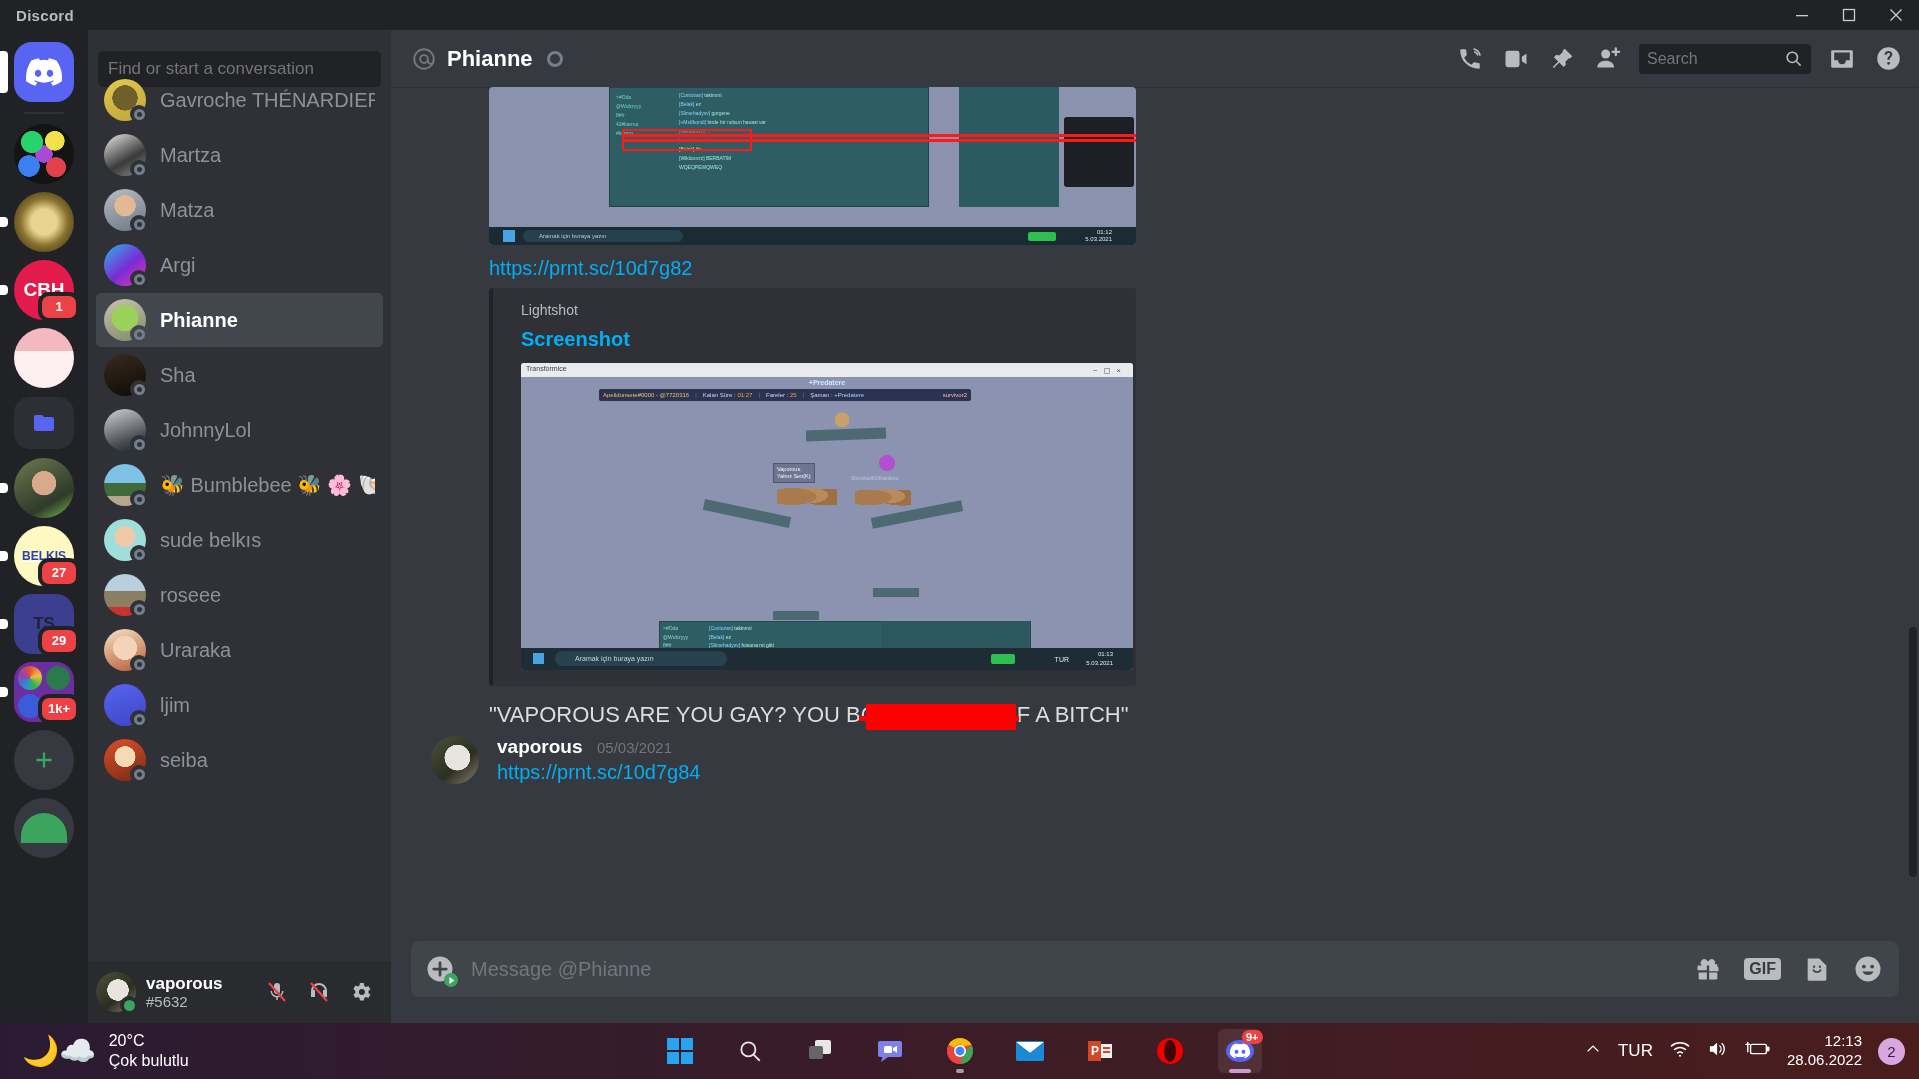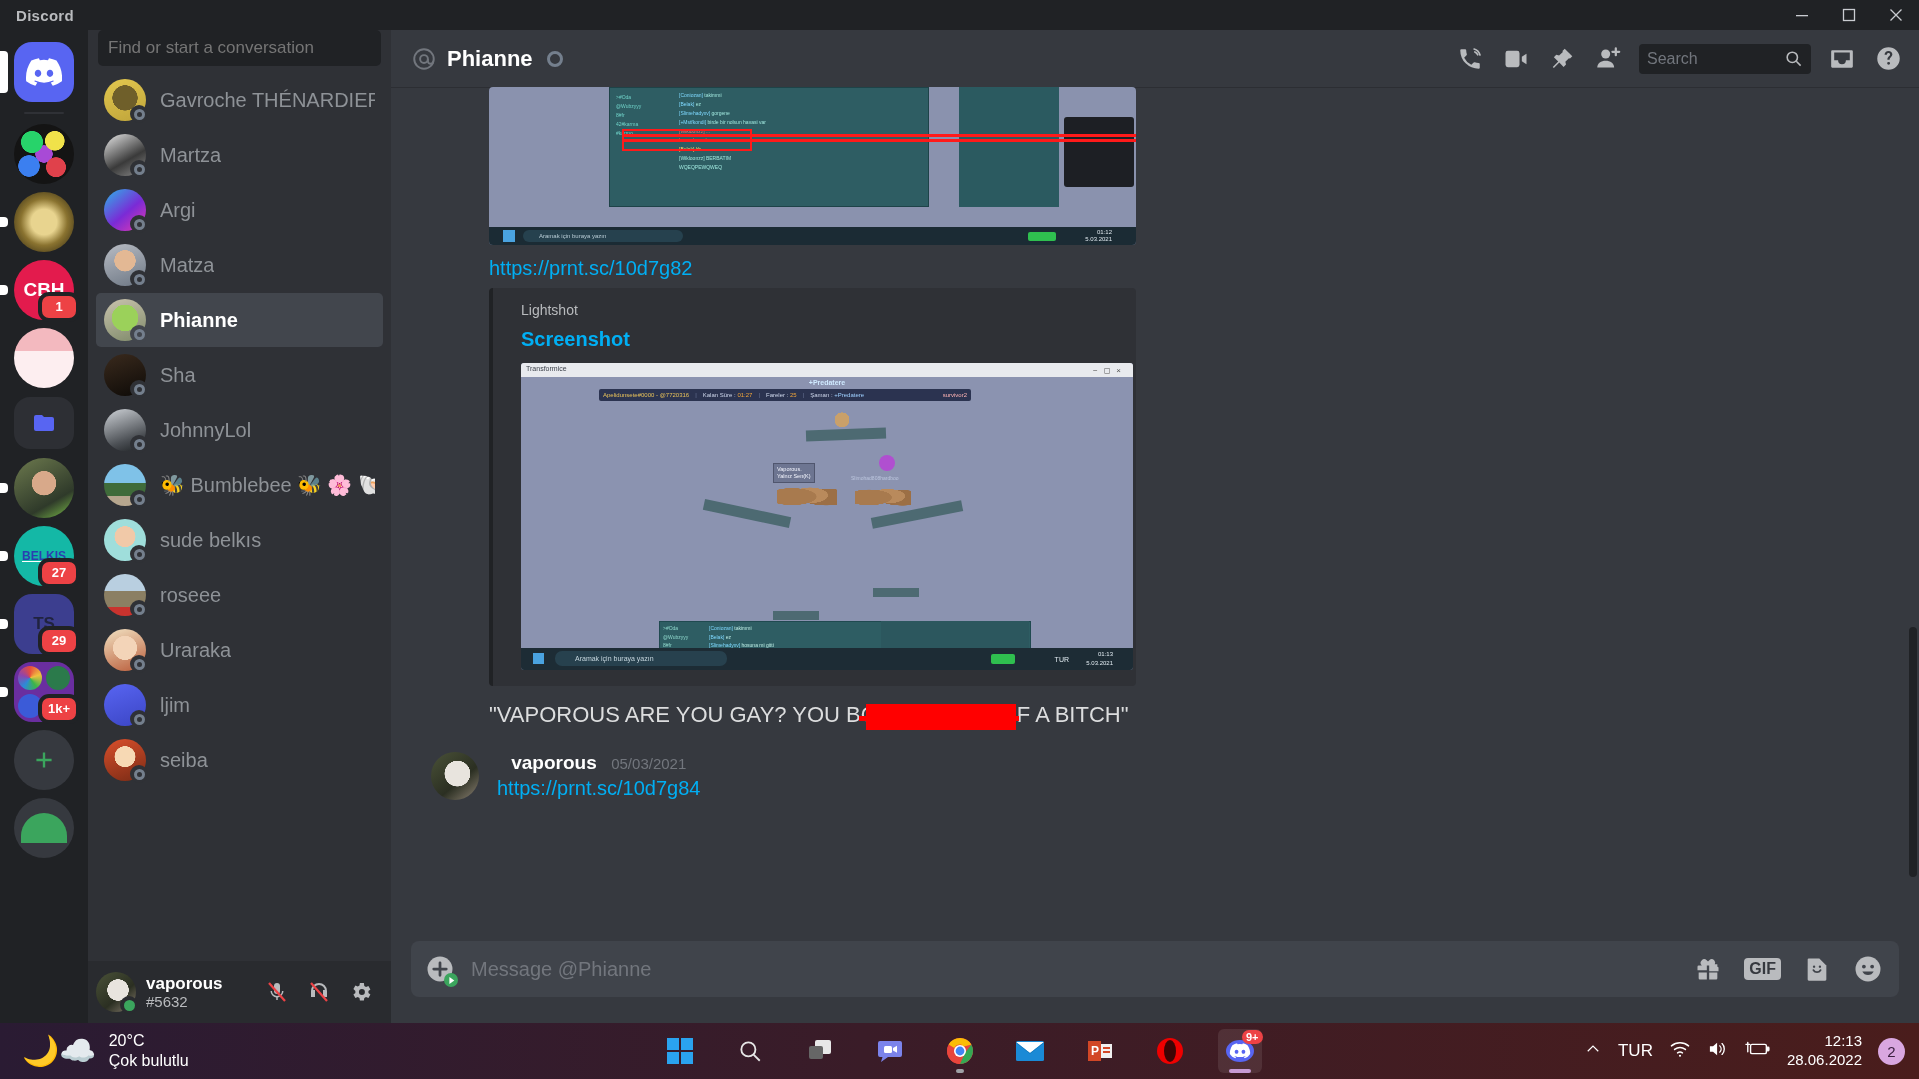--- a/index.html
+++ b/index.html
@@ -57,21 +57,21 @@
     padding: 0 6px; border: 4px solid #202225;
     box-sizing: content-box; display: flex; align-items:center; justify-content:center;
   }
   .rail-sep { width: 40px; height: 2px; background: #2f3136; margin: 6px auto; border-radius: 1px; }
 
   
   .dmbar {
     position: absolute; left: 88px; top: 30px; width: 303px; height: 993px;
     background: #2f3136; display: flex; flex-direction: column;
   }
-  .dm-search-wrap { height: 57px; display: flex; align-items: flex-start; padding: 0 10px; flex: 0 0 auto; }
+  .dm-search-wrap { height: 57px; display: flex; align-items: flex-end; padding: 0 10px; flex: 0 0 auto; }
   .dm-search {
     width: 100%; height: 36px; background: #202225; border-radius: 5px;
     color: #96989d; font-size: 17px; display: flex; align-items: center;
     padding: 0 10px; border: none; outline: none;
     font-family: "Liberation Sans", sans-serif;
   }
   .dm-list { flex: 1 1 auto; overflow: hidden; padding: 0 8px; position: relative; }
   .dm-row {
     height: 54px; display: flex; align-items: center; border-radius: 5px;
     padding: 0 8px; margin-bottom: 1px; position: relative;
@@ -155,21 +155,21 @@
   }
   .msg-text {
     margin-left: 78px; color: #dcddde; font-size: 22px; margin-top: 16px; position: relative;
     white-space: nowrap;
   }
   .redact {
     position: absolute; background: #ff0000; height: 22px;
     top: 2px;
   }
   .red-strike { position: absolute; background:#ff0000; height: 5px; }
-  .msg-group { display: flex; margin-top: 24px; margin-left: 0; text-align: center; }
+  .msg-group { display: flex; margin-top: 8px; margin-left: 0; }
   .mg-av { width: 48px; height: 48px; border-radius: 50%; margin-left: 20px; overflow:hidden; flex:0 0 auto; }
   .mg-body { margin-left: 18px; }
   .mg-name { color: #fff; font-size: 19px; font-weight: bold; display: inline-block; }
   .mg-time { color: #72767d; font-size: 15px; margin-left: 10px; }
   .mg-link { color: #00aff4; font-size: 20px; display:block; margin-top: 3px; }
 
   .scrollbar {
     position: absolute; right: 2px; top: 540px; width: 8px; height: 250px;
     background: #202225; border-radius: 4px;
   }
@@ -303,21 +303,21 @@
 
     <div class="rail-item">
       <div class="pill sm"></div>
       <div class="guild" style="background:#4c5840;">
         <div class="grad" style="background: radial-gradient(circle at 50% 42%, #d8a98a 0 26%, transparent 27%), linear-gradient(150deg,#6d7a4e,#2f3a2a 70%, #7dc24a 100%);"></div>
       </div>
     </div>
 
     <div class="rail-item">
       <div class="pill sm"></div>
-      <div class="guild" style="background:#14b8a6;text-decoration:underline;">
+      <div class="guild" style="background:#fef9c3;text-decoration:underline;">
         <span style="font-size:12px;color:#2a3fb0;font-weight:bold;">BELKIS</span>
       </div>
       <div class="badge">27</div>
     </div>
 
     <div class="rail-item">
       <div class="pill sm"></div>
       <div class="guild sq" style="background:#3c3e8f;">
         <span style="font-size:17px;color:#20233f;">TS</span>
       </div>
@@ -371,35 +371,35 @@
           <div class="dm-av-wrap">
             <div class="dm-av" style="background: linear-gradient(150deg, rgb(233, 233, 233), rgb(58, 58, 58) 60%, rgb(142, 142, 142));"></div>
             <div class="status-dot">
               <div class="inner"></div>
             </div>
           </div>
           <div class="dm-name">Martza</div>
         </div>
         <div class="dm-row">
           <div class="dm-av-wrap">
+            <div class="dm-av" style="background: radial-gradient(circle at 50% 40%, rgb(227, 184, 148) 0px, rgb(227, 184, 148) 32%, transparent 33%), linear-gradient(160deg, rgb(184, 188, 196), rgb(109, 119, 132));"></div>
+            <div class="status-dot">
+              <div class="inner"></div>
+            </div>
+          </div>
+          <div class="dm-name">Matza</div>
+        </div>
+        <div class="dm-row">
+          <div class="dm-av-wrap">
             <div class="dm-av" style="background: linear-gradient(140deg, rgb(43, 182, 232), rgb(122, 43, 214) 55%, rgb(232, 59, 176));"></div>
             <div class="status-dot">
               <div class="inner"></div>
             </div>
           </div>
           <div class="dm-name">Argi</div>
-        </div>
-        <div class="dm-row">
-          <div class="dm-av-wrap">
-            <div class="dm-av" style="background: radial-gradient(circle at 50% 40%, rgb(227, 184, 148) 0px, rgb(227, 184, 148) 32%, transparent 33%), linear-gradient(160deg, rgb(184, 188, 196), rgb(109, 119, 132));"></div>
-            <div class="status-dot">
-              <div class="inner"></div>
-            </div>
-          </div>
-          <div class="dm-name">Matza</div>
         </div>
         <div class="dm-row active">
           <div class="dm-av-wrap">
             <div class="dm-av" style="background: radial-gradient(circle at 50% 45%, rgb(155, 209, 90) 0px, rgb(155, 209, 90) 42%, transparent 43%), linear-gradient(160deg, rgb(201, 195, 173), rgb(127, 138, 106));"></div>
             <div class="status-dot">
               <div class="inner"></div>
             </div>
           </div>
           <div class="dm-name">Phianne</div>
         </div>

